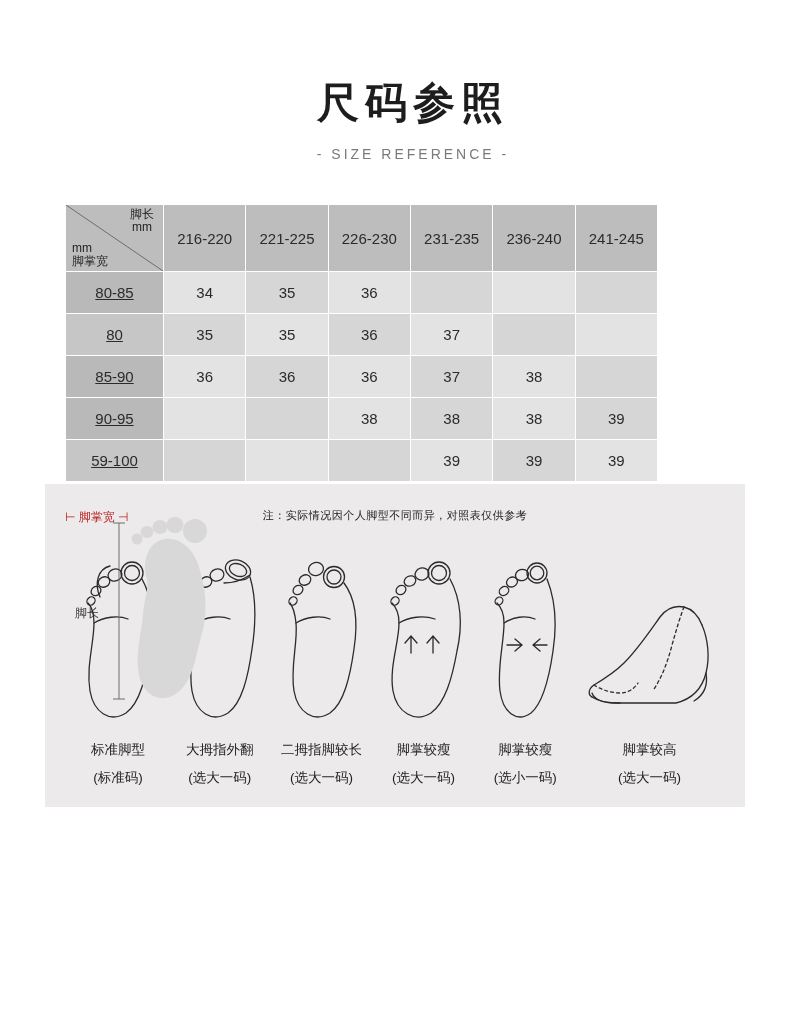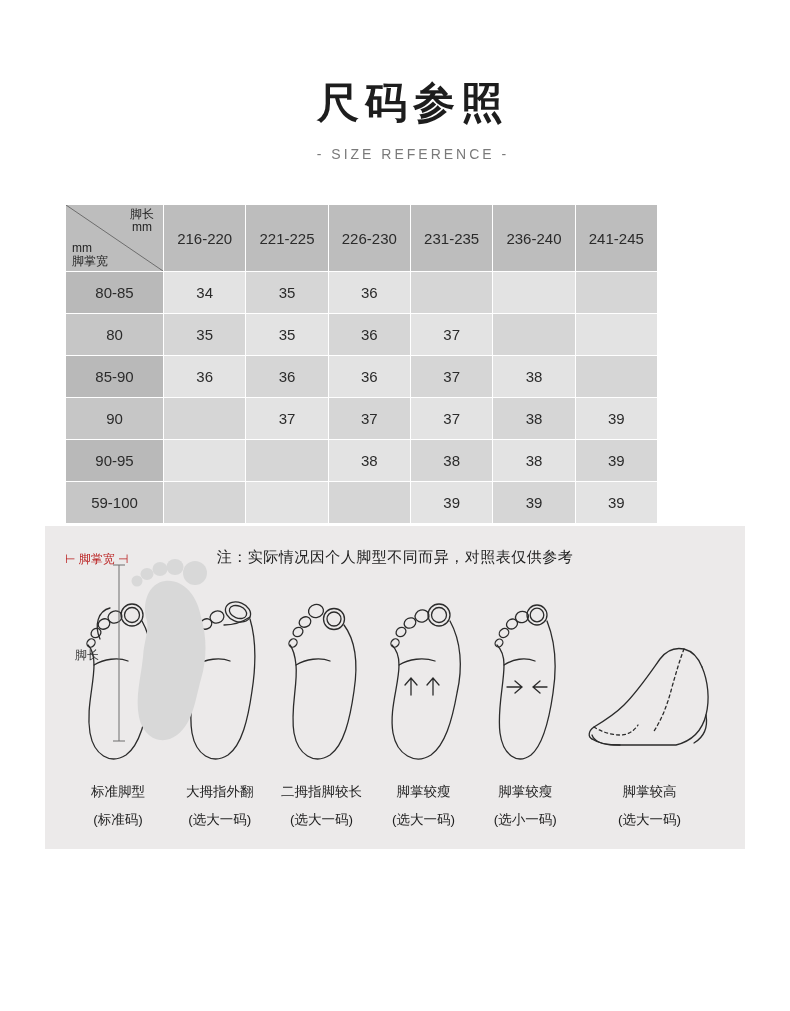--- a/index.html
+++ b/index.html
@@ -105,20 +105,21 @@
     bottom: 3px;
     font-size: 12px;
     line-height: 13px;
     text-align: left;
     color: #1f1f1f;
   }
   .row-head {
     background: #b9b9b9;
     width: 97px;
     font-size: 15px;
+    text-decoration: underline;
   }
   .row-head.alt {
     background: #c6c6c6;
   }
   .cell-a { background: #e3e3e3; }
   .cell-b { background: #d6d6d6; }
 
   
   .foot-panel {
     width: 167px;
@@ -151,21 +152,21 @@
 
   
   .note-strip {
     margin: 0 auto;
     width: 700px;
     background: #eceaea;
     height: 63px;
     display: flex;
     align-items: center;
     justify-content: center;
-    font-size: 15px;
+    font-size: 11px;
     color: #222;
     letter-spacing: 0.5px;
   }
 
   
   .foot-types {
     margin: 0 auto;
     width: 700px;
     background: #eceaea;
     padding-bottom: 18px;
@@ -254,29 +255,20 @@
         <tr>
           <td class="row-head">85-90</td>
           <td class="cell-a">36</td>
           <td class="cell-b">36</td>
           <td class="cell-a">36</td>
           <td class="cell-b">37</td>
           <td class="cell-a">38</td>
           <td class="cell-b"></td>
         </tr>
         <tr>
-          <td class="row-head alt">90</td>
-          <td class="cell-b"></td>
-          <td class="cell-a">37</td>
-          <td class="cell-b">37</td>
-          <td class="cell-a">37</td>
-          <td class="cell-b">38</td>
-          <td class="cell-a">39</td>
-        </tr>
-        <tr>
           <td class="row-head">90-95</td>
           <td class="cell-a"></td>
           <td class="cell-b"></td>
           <td class="cell-a">38</td>
           <td class="cell-b">38</td>
           <td class="cell-a">38</td>
           <td class="cell-b">39</td>
         </tr>
         <tr>
           <td class="row-head alt">59-100</td>

